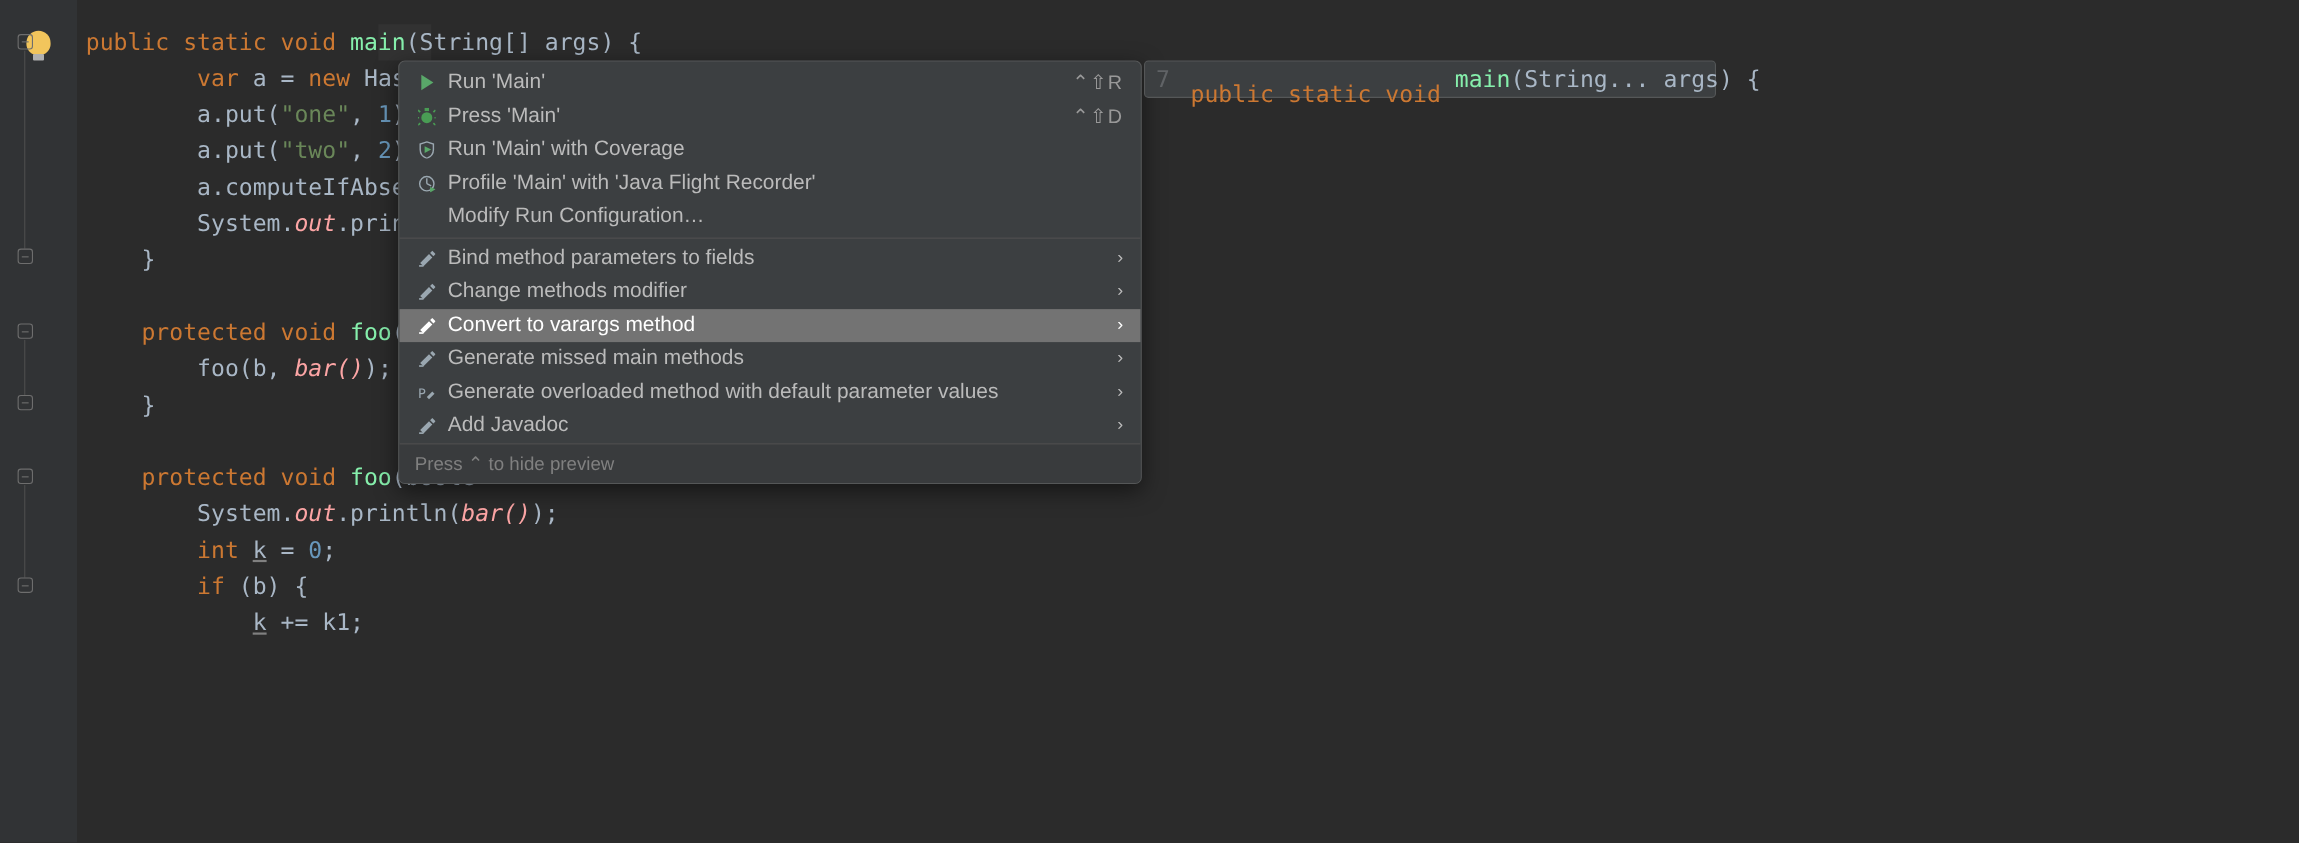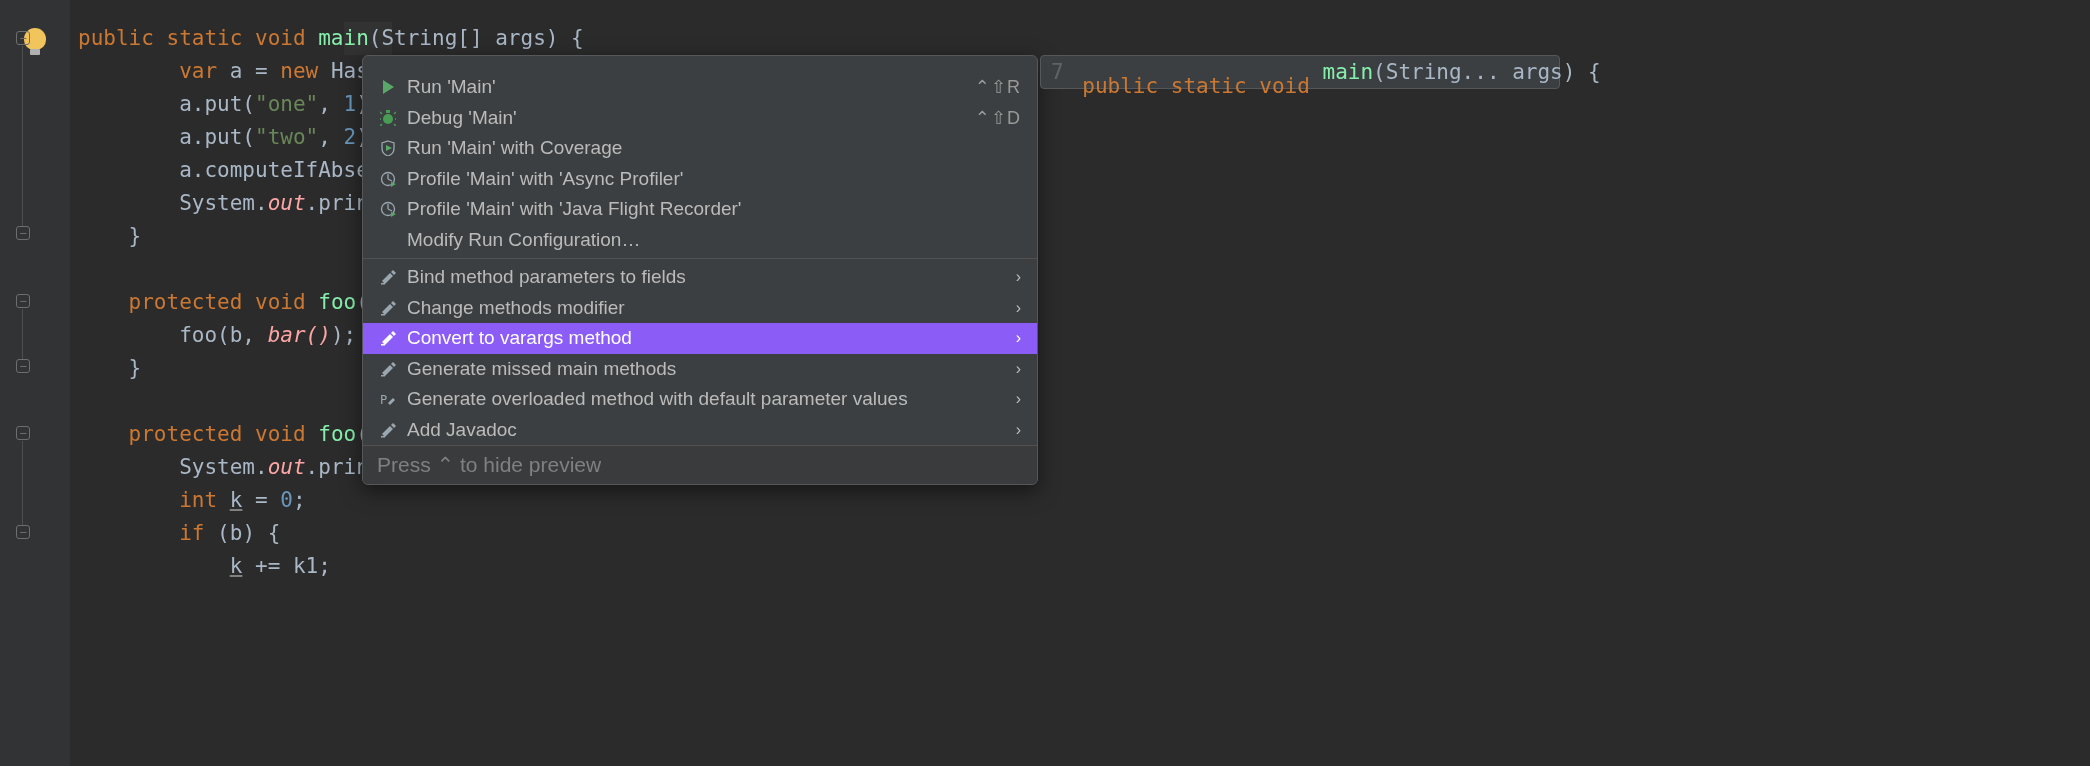--- a/index.html
+++ b/index.html
@@ -103,21 +103,21 @@
     overflow: hidden;
   }
   .menu-item {
     display: flex;
     align-items: center;
     height: 30.5px;
     padding: 0 16px 0 12px;
     cursor: default;
   }
   .menu-item.selected {
-    background: #8b5cf6;
+    background: #737373;
     color: #ffffff;
   }
   .menu-icon {
     width: 26px;
     display:inline-flex;
     align-items:center;
     justify-content:center;
     margin-right: 6px;
     flex-shrink:0;
   }
@@ -134,21 +134,21 @@
   }
   .menu-item.selected .menu-arrow { color: #fff; }
   .menu-sep {
     height: 1px;
     background: #515151;
     margin: 3px 0;
   }
   .popup-footer{
     background:#393b3d;
     color:#808080;
-    font-size:21px;
+    font-size:17px;
     padding: 7px 14px;
     border-top:1px solid #515151;
   }
 
   
   .preview {
     position:absolute;
     left: 1040px;
     top: 55px;
     width: 520px;
@@ -205,21 +205,21 @@
   <div class="line"><span>    </span><span>}</span></div>
   <div class="line"></div>
   <div class="line"><span>    </span><span class="kw">protected void </span><span class="fn">foo</span><span>(boole</span></div>
   <div class="line"><span>        </span><span>System.</span><span class="kit">out</span><span>.println(</span><span class="kit">bar()</span><span>);</span></div>
   <div class="line"><span>        </span><span class="kw">int </span><span class="warn">k</span><span> = </span><span class="num">0</span><span>;</span></div>
   <div class="line"><span>        </span><span class="kw">if </span><span>(b) {</span></div>
   <div class="line"><span>            </span><span class="warn">k</span><span> += k1;</span></div>
 </div>
 
 <div class="popup">
-  <div style="padding-top:16px;">
+  <div style="padding-top:4px;">
     <div class="menu-item">
       <span class="menu-icon">
         <svg width="16" height="16">
             <polygon points="3,1 14,8 3,15" fill="#59a869"></polygon>
           </svg>
       </span>
       <span class="menu-label">Run 'Main'</span>
       <span class="menu-shortcut">⌃⇧R</span>
     </div>
     <div class="menu-item">
@@ -228,52 +228,41 @@
             <circle cx="8" cy="9" r="5" fill="#499c54"></circle>
             <rect x="6" y="0" width="4" height="3" fill="#499c54"></rect>
             <line x1="2" y1="4" x2="0" y2="2" stroke="#499c54" stroke-width="1.5"></line>
             <line x1="14" y1="4" x2="16" y2="2" stroke="#499c54" stroke-width="1.5"></line>
             <line x1="1" y1="9" x2="-1" y2="9" stroke="#499c54" stroke-width="1.5"></line>
             <line x1="15" y1="9" x2="17" y2="9" stroke="#499c54" stroke-width="1.5"></line>
             <line x1="2" y1="14" x2="0" y2="16" stroke="#499c54" stroke-width="1.5"></line>
             <line x1="14" y1="14" x2="16" y2="16" stroke="#499c54" stroke-width="1.5"></line>
           </svg>
       </span>
-      <span class="menu-label">Debug 'Main'</span>
+      <span class="menu-label">Press 'Main'</span>
       <span class="menu-shortcut">⌃⇧D</span>
     </div>
     <div class="menu-item">
       <span class="menu-icon">
         <svg width="16" height="16">
             <path d="M8 1 L14 3 L14 8 Q14 14 8 16 Q2 14 2 8 L2 3 Z" fill="none" stroke="#9aa7b0" stroke-width="1.3"></path>
             <polygon points="6,5 12,8 6,11" fill="#59a869"></polygon>
           </svg>
       </span>
       <span class="menu-label">Run 'Main' with Coverage</span>
     </div>
     <div class="menu-item">
       <span class="menu-icon">
         <svg width="16" height="16">
             <circle cx="8" cy="8" r="6.5" fill="none" stroke="#9aa7b0" stroke-width="1.3"></circle>
             <line x1="8" y1="8" x2="8" y2="3" stroke="#9aa7b0" stroke-width="1.3"></line>
             <line x1="8" y1="8" x2="12" y2="10" stroke="#9aa7b0" stroke-width="1.3"></line>
             <polygon points="11,11 16,13 11,16" fill="#59a869"></polygon>
           </svg>
       </span>
-      <span class="menu-label">Profile 'Main' with 'Async Profiler'</span>
-    </div>
-    <div class="menu-item">
-      <span class="menu-icon">
-        <svg width="16" height="16">
-            <circle cx="8" cy="8" r="6.5" fill="none" stroke="#9aa7b0" stroke-width="1.3"></circle>
-            <line x1="8" y1="8" x2="8" y2="3" stroke="#9aa7b0" stroke-width="1.3"></line>
-            <line x1="8" y1="8" x2="12" y2="10" stroke="#9aa7b0" stroke-width="1.3"></line>
-            <polygon points="11,11 16,13 11,16" fill="#59a869"></polygon>
-          </svg>
-      </span>
       <span class="menu-label">Profile 'Main' with 'Java Flight Recorder'</span>
     </div>
     <div class="menu-item">
       <span class="menu-icon"></span>
       <span class="menu-label">Modify Run Configuration…</span>
     </div>
   </div>
   <div class="menu-sep"></div>
   <div>
     <div class="menu-item">

